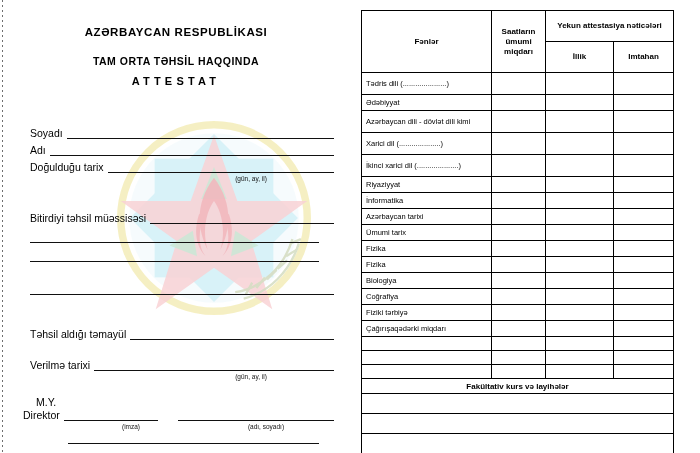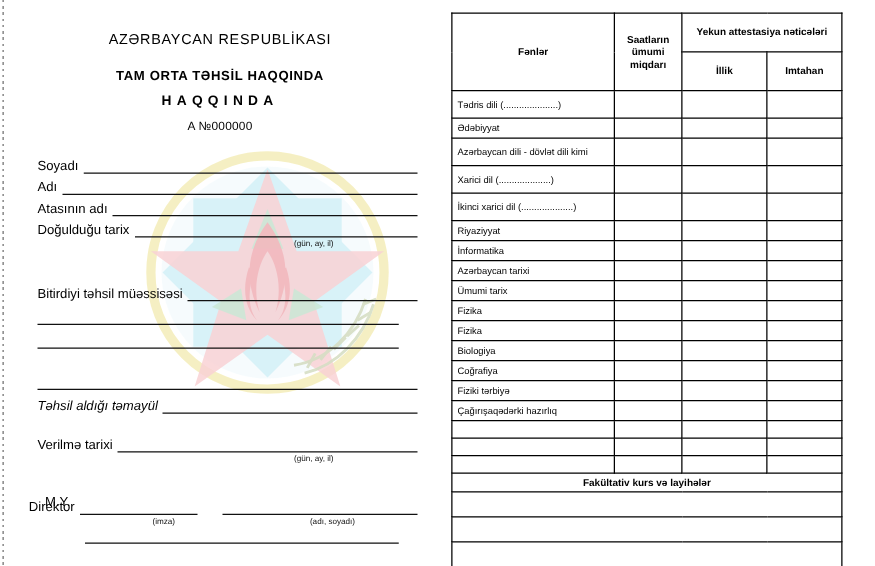--- a/index.html
+++ b/index.html
@@ -54,21 +54,21 @@
     height: 453px;
   }
   .titleblock {
     position: absolute;
     left: 0; top: 26px;
     width: 352px;
     text-align: center;
   }
   .t-country {
     font-size: 11.5px;
-    font-weight: normal;
+    font-weight: bold;
     letter-spacing: 0.6px;
     margin-bottom: 17px;
   }
   .t-kind {
     font-size: 10.5px;
     font-weight: bold;
     letter-spacing: 0.5px;
     margin-bottom: 8px;
   }
   .t-attestat {
@@ -222,60 +222,55 @@
         <path d="M140 166 l8 -10 M150 158 l9 -9 M160 148 l9 -8 M168 136 l10 -6 M130 172 l6 -11 M172 124 l10 -4"></path>
       </g>
     </svg>
   </div>
 
   <div class="left-panel">
 
     <div class="titleblock">
       <div class="t-country">AZƏRBAYCAN RESPUBLİKASI</div>
       <div class="t-kind">TAM ORTA TƏHSİL HAQQINDA</div>
-      <div class="t-attestat">HAQQINDA</div>
-      <div class="t-serial">A №000000</div>
+      <div class="t-attestat">ATTESTAT</div>
     </div>
 
     <div class="fields">
 
       <div class="fieldrow indent-30 pad-right">
         <span class="flabel">Soyadı</span>
         <span class="fline"></span>
       </div>
 
       <div class="fieldrow indent-30 pad-right">
         <span class="flabel">Adı</span>
         <span class="fline"></span>
       </div>
 
-      <div class="fieldrow indent-30 pad-right">
-        <span class="flabel">Atasının adı</span>
-        <span class="fline"></span>
-      </div>
 
       <div class="fieldrow indent-30 pad-right">
         <span class="flabel">Doğulduğu tarix</span>
         <span class="fline"></span>
       </div>
       <div class="hint" style="margin-left:150px;margin-top:1px;">(gün, ay, il)</div>
 
       <div class="fieldrow indent-30 pad-right" style="margin-top:24px;">
         <span class="flabel">Bitirdiyi təhsil müəssisəsi</span>
         <span class="fline"></span>
       </div>
 
       <div class="plainline" style="margin-top:17px;"></div>
       <div class="plainline" style="margin-top:17px;"></div>
 
       <div class="fieldrow indent-30 pad-right" style="margin-top:16px;">
         <span class="fline"></span>
       </div>
 
-      <div class="fieldrow indent-30 pad-right" style="margin-top:2px;font-style:italic;">
+      <div class="fieldrow indent-30 pad-right" style="margin-top:28px;">
         <span class="flabel">Təhsil aldığı təmayül</span>
         <span class="fline"></span>
       </div>
 
       <div class="fieldrow indent-30 pad-right" style="margin-top:14px;">
         <span class="flabel">Verilmə tarixi</span>
         <span class="fline"></span>
       </div>
       <div class="hint" style="margin-left:150px;margin-top:1px;">(gün, ay, il)</div>
 
@@ -395,21 +390,21 @@
           <td class="blank"></td>
           <td class="blank"></td>
         </tr>
         <tr>
           <td class="subject">Fiziki tərbiyə</td>
           <td class="blank"></td>
           <td class="blank"></td>
           <td class="blank"></td>
         </tr>
         <tr>
-          <td class="subject">Çağırışaqədərki hazırlıq</td>
+          <td class="subject">Çağırışaqədərki miqdarı</td>
           <td class="blank"></td>
           <td class="blank"></td>
           <td class="blank"></td>
         </tr>
         <tr>
           <td class="blank"></td>
           <td class="blank"></td>
           <td class="blank"></td>
           <td class="blank"></td>
         </tr>

